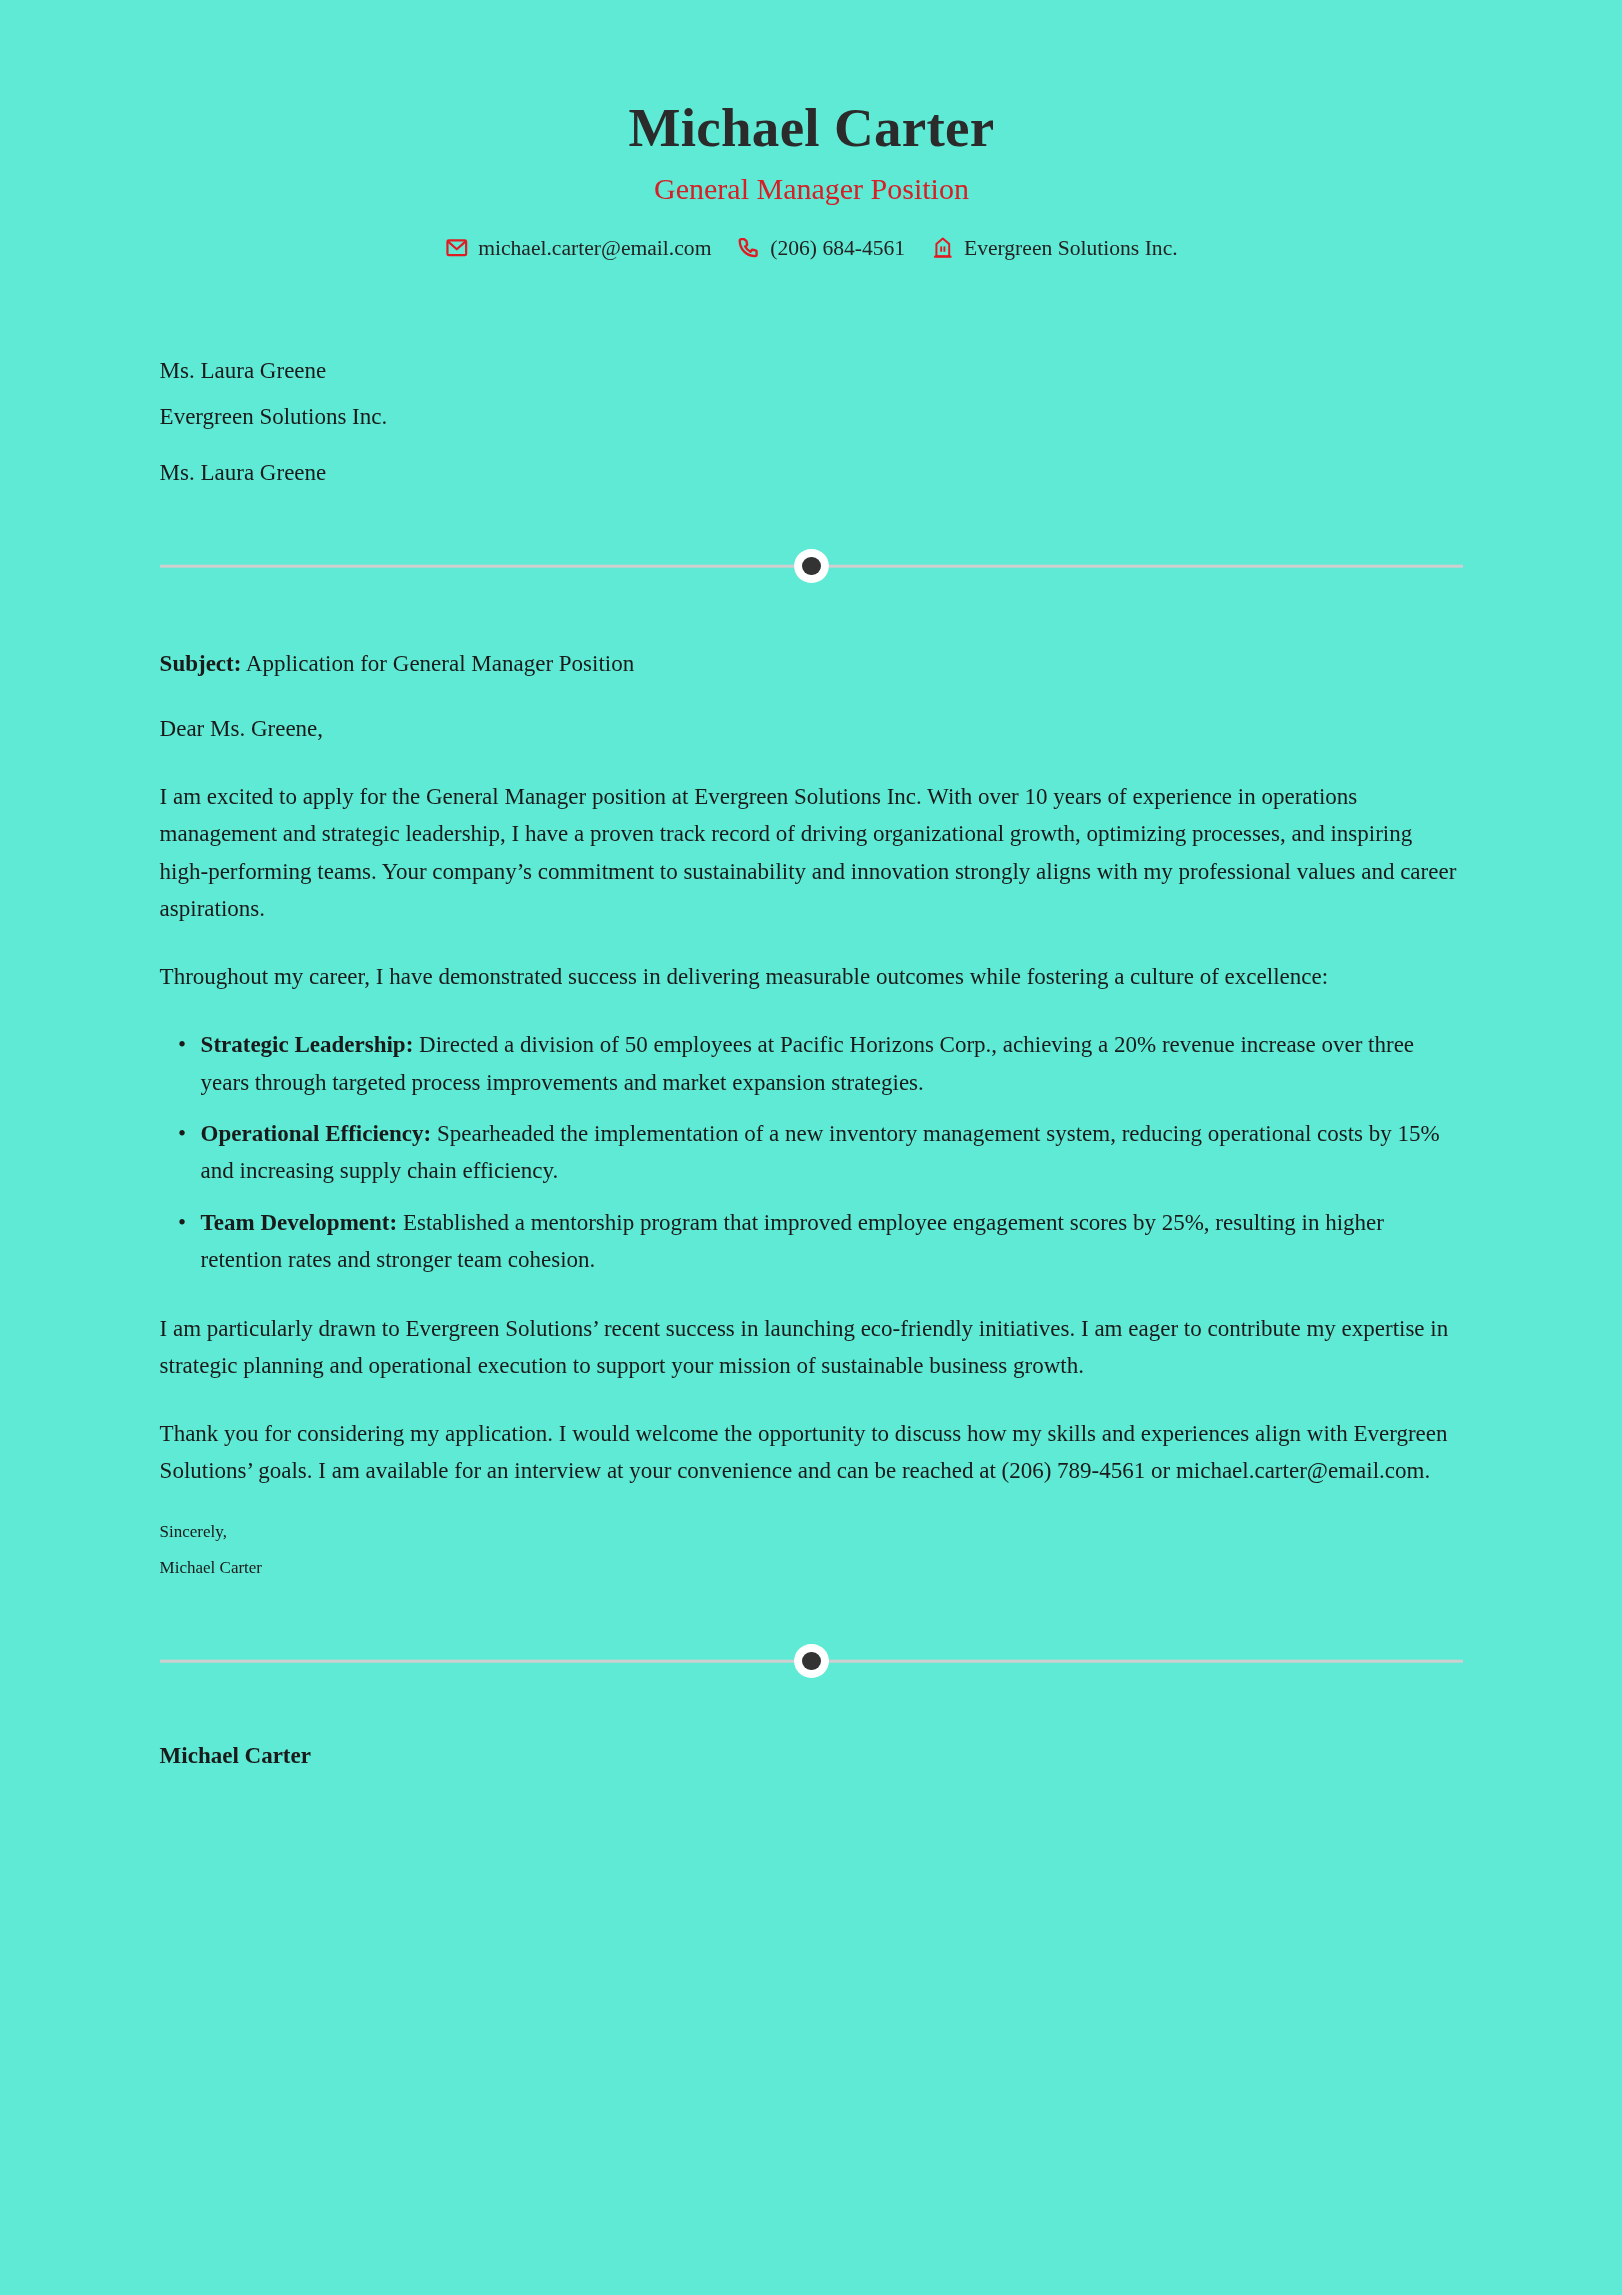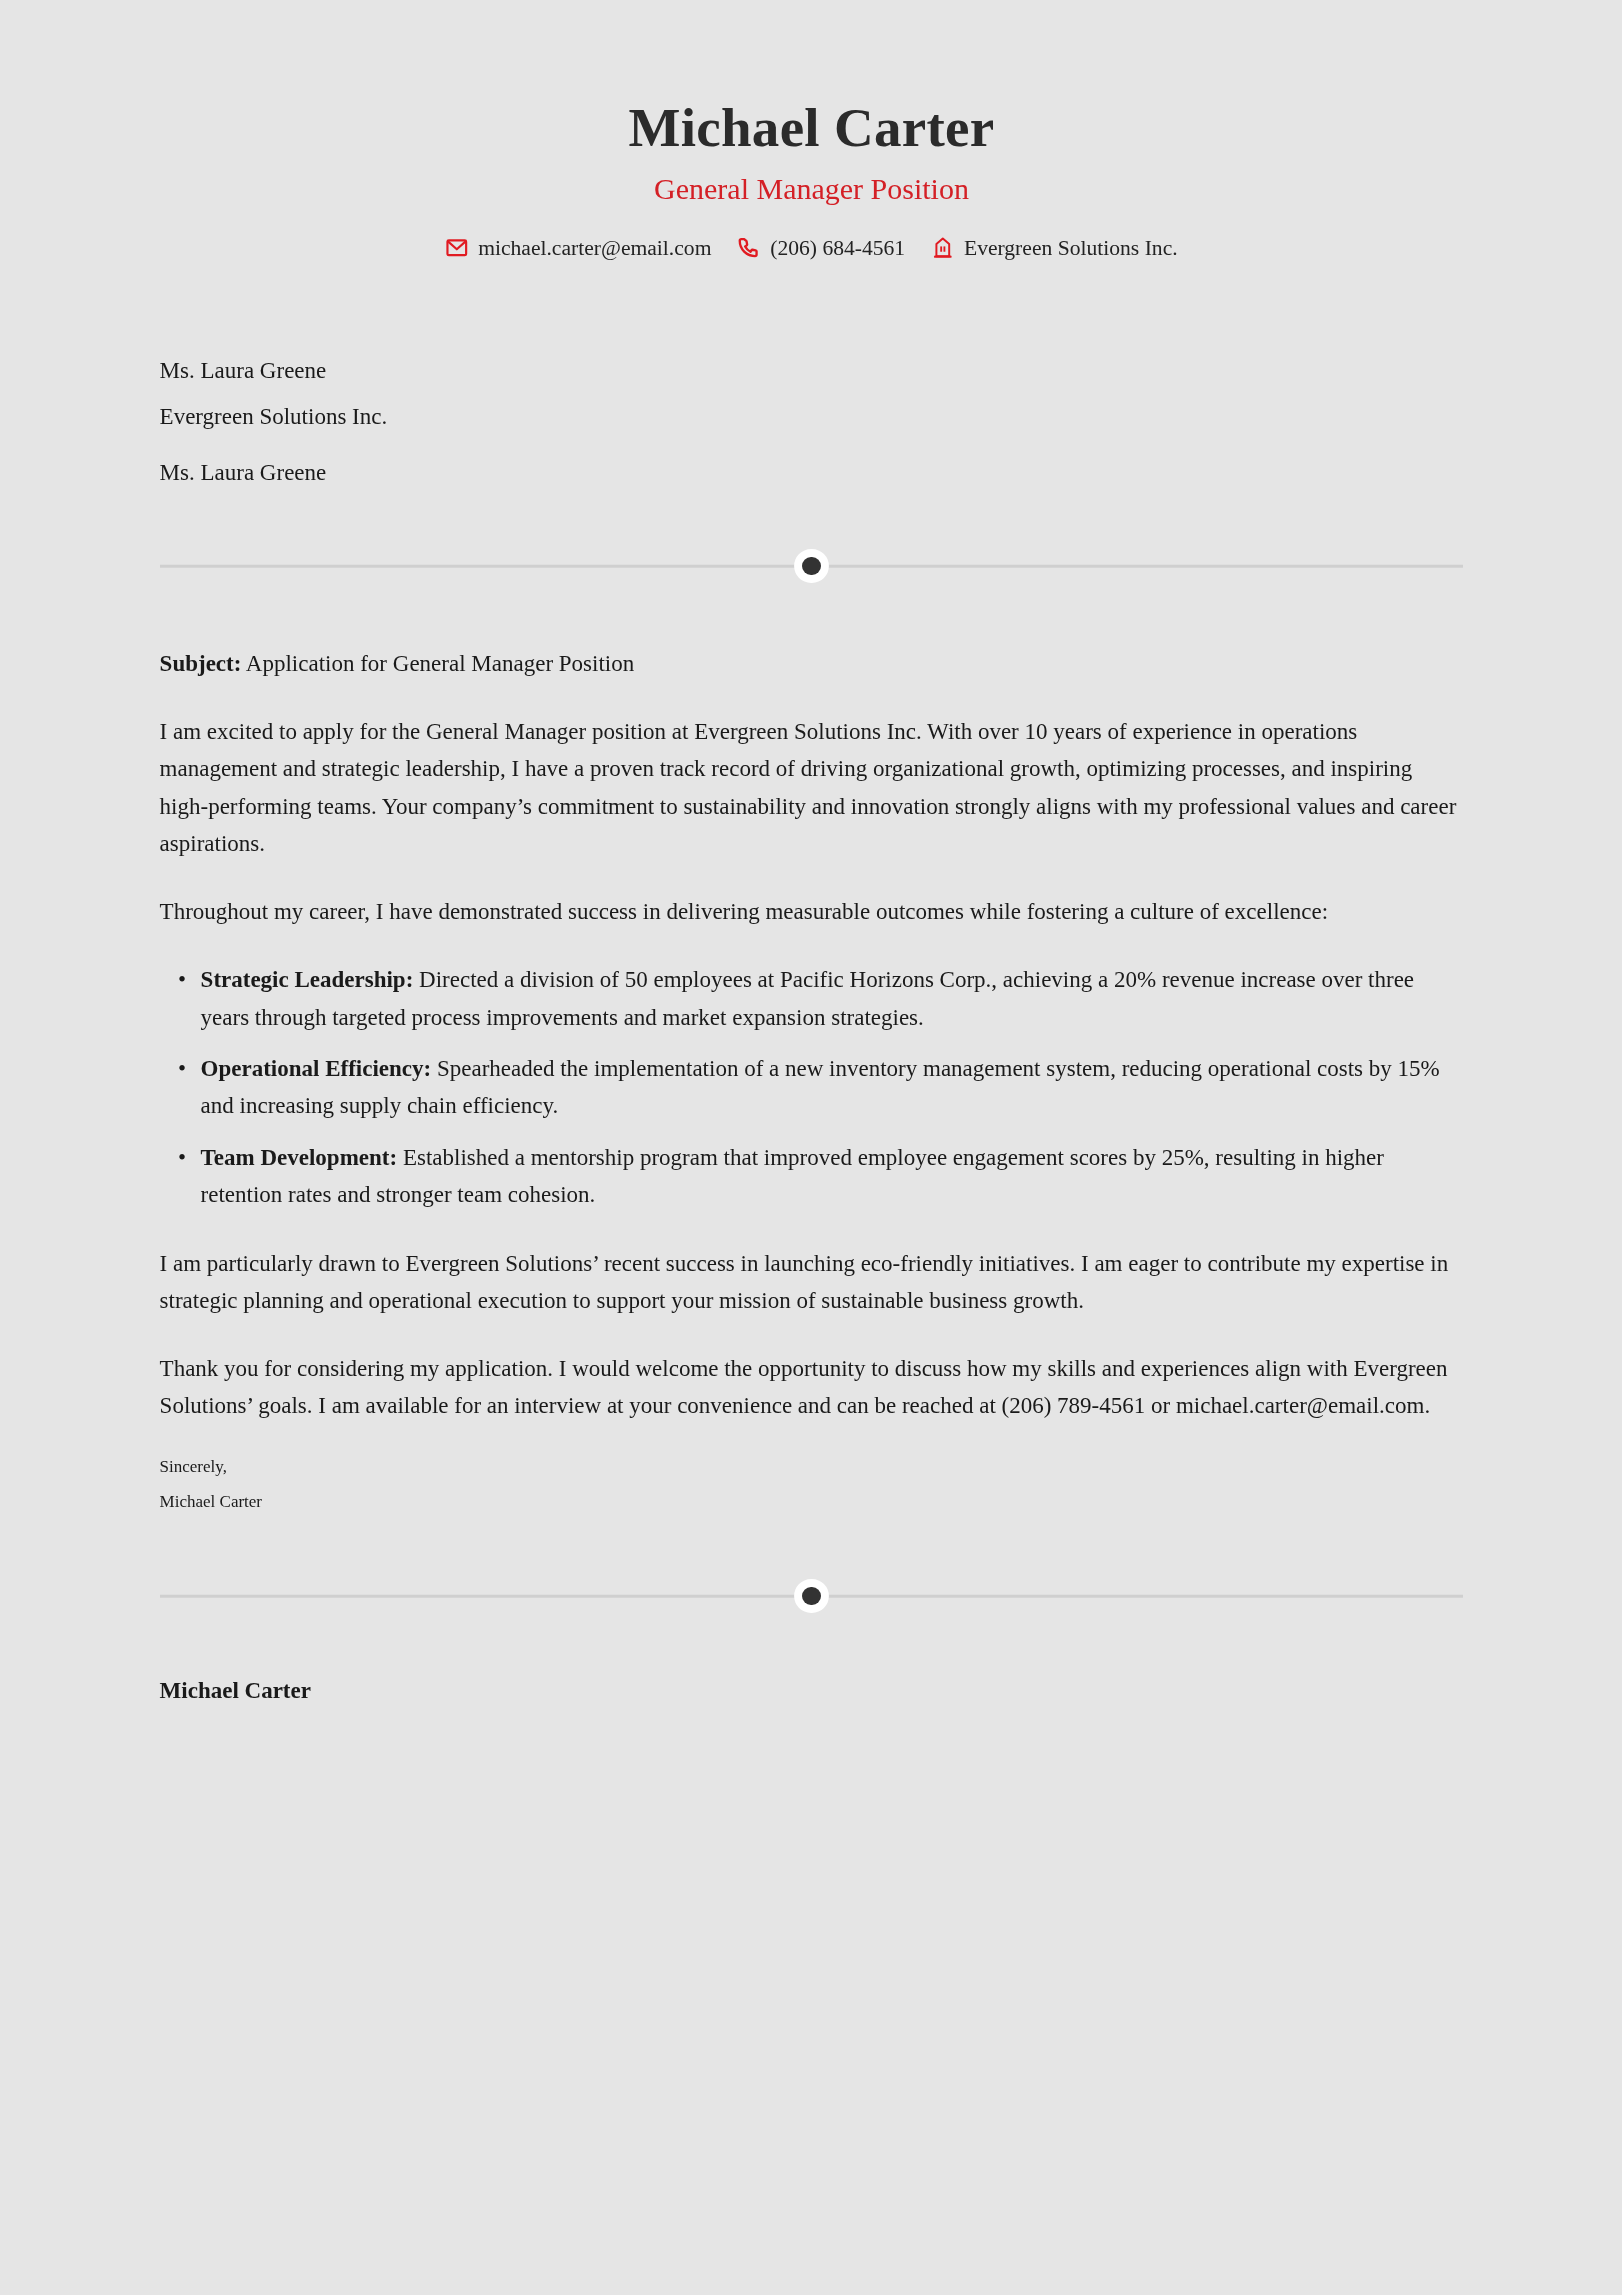--- a/index.html
+++ b/index.html
@@ -8,21 +8,21 @@
     padding: 0;
     background: #ffffff;
   }
   body {
     font-family: "Liberation Serif", "DejaVu Serif", serif;
     color: #1a1a1a;
   }
   .page {
     width: 1623px;
     height: 2295px;
-    background: #e5e5e5;
+    background: #5eead4;
     box-sizing: border-box;
     padding: 0;
     position: relative;
     overflow: hidden;
   }
   .inner {
     margin: 0 auto;
     width: 1309px;
     padding-top: 98px;
   }
@@ -237,20 +237,21 @@
       <div class="rule"></div>
       <div class="dot"></div>
     </div>
 
     <div class="body-block">
 
       <div class="subject">
         <span class="lbl">Subject:</span><span> </span><span>Application for General Manager Position</span>
       </div>
 
+      <div class="salutation">Dear Ms. Greene,</div>
 
       <p class="para">I am excited to apply for the General Manager position at Evergreen Solutions Inc. With over 10 years of experience in operations management and strategic leadership, I have a proven track record of driving organizational growth, optimizing processes, and inspiring high-performing teams. Your company’s commitment to sustainability and innovation strongly aligns with my professional values and career aspirations.</p>
 
       <p class="para">Throughout my career, I have demonstrated success in delivering measurable outcomes while fostering a culture of excellence:</p>
 
       <ul class="achievements">
         <li>
           <span class="blead">Strategic Leadership:</span><span> Directed a division of 50 employees at Pacific Horizons Corp., achieving a 20% revenue increase over three years through targeted process improvements and market expansion strategies.</span>
         </li>
         <li>

